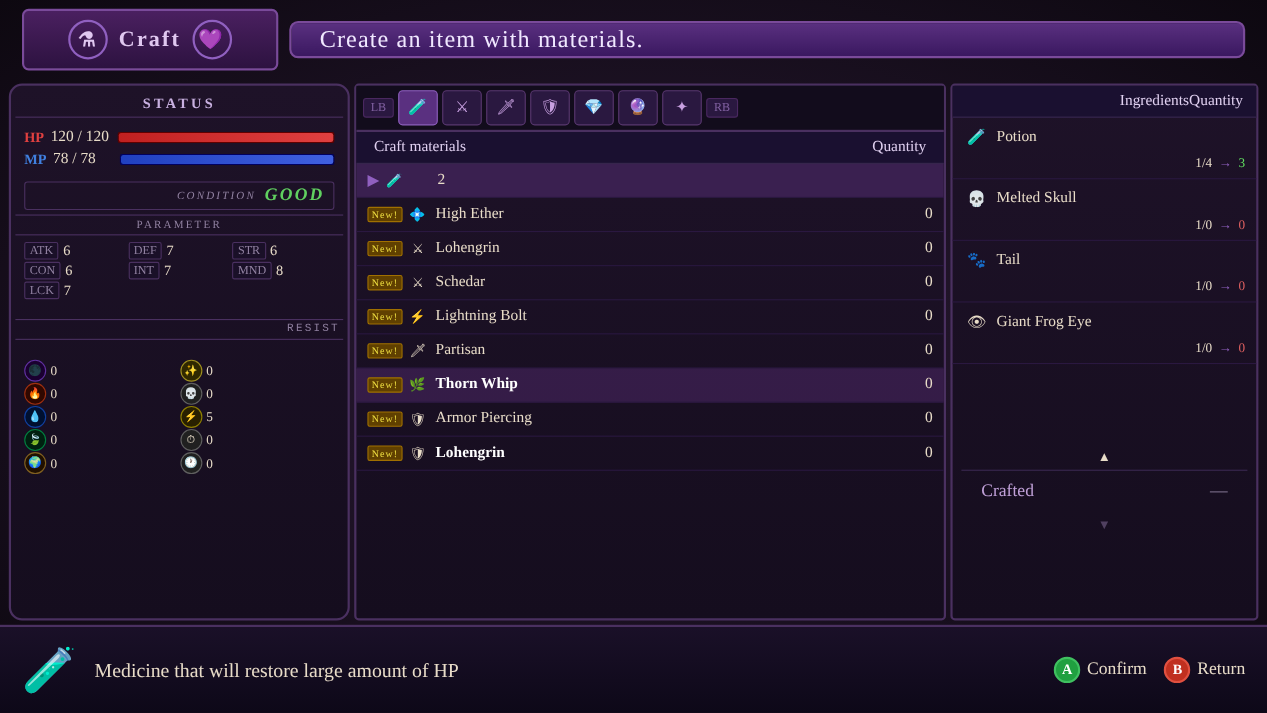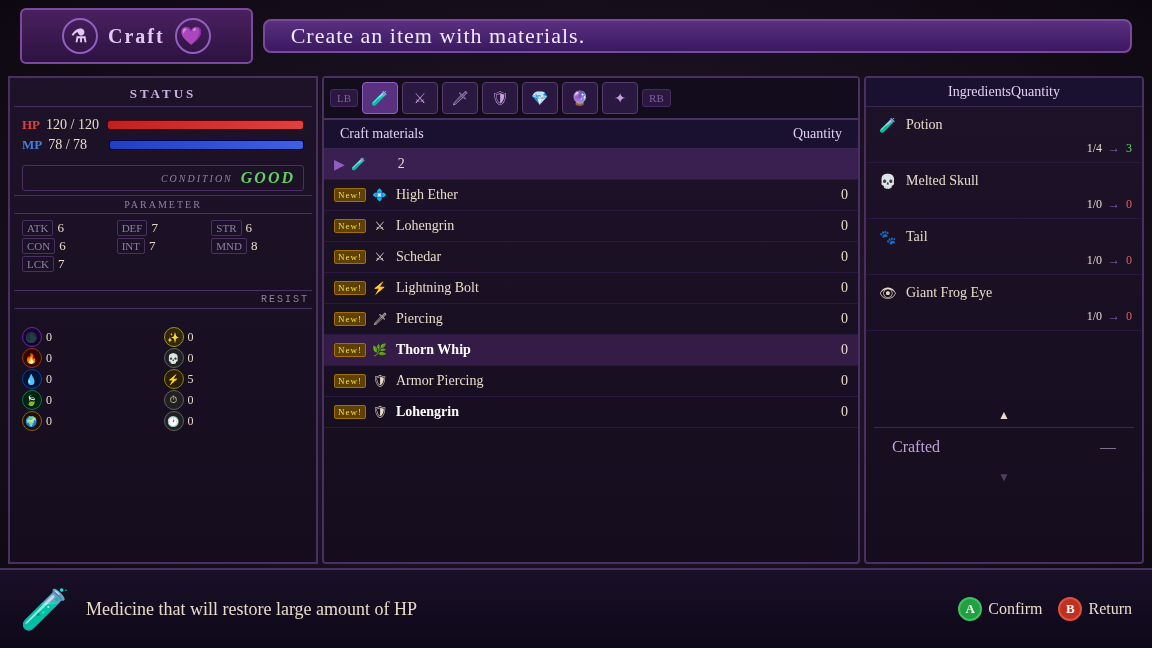--- a/index.html
+++ b/index.html
@@ -83,21 +83,21 @@
       display: flex;
       gap: 4px;
       padding: 4px 8px;
     }
 
     
     .status-panel {
       width: 310px;
       background: linear-gradient(180deg, #1e1228 0%, #150d1e 100%);
       border: 2px solid #4a3060;
-      border-radius: 0;
+      border-radius: 12px;
       padding: 4px;
       flex-shrink: 0;
     }
 
     .status-header {
       text-align: center;
       font-size: 13px;
       font-weight: bold;
       letter-spacing: 3px;
       color: #c8b0e0;
@@ -388,21 +388,21 @@
       background: linear-gradient(180deg, #1e1228 0%, #150d1e 100%);
       border: 2px solid #4a3060;
       border-radius: 4px;
       flex-shrink: 0;
       display: flex;
       flex-direction: column;
     }
 
     .ingredients-header {
       display: flex;
-      justify-content: center;
+      justify-content: flex-end;
       padding: 6px 12px;
       font-size: 14px;
       color: #e0d0f0;
       background: #1a1030;
       border-bottom: 1px solid #3a2850;
     }
 
     .ingredient-item {
       padding: 6px 10px;
       border-bottom: 1px solid #2a1840;
@@ -714,21 +714,21 @@
       <div class="craft-item">
         <span class="new-badge">New!</span>
         <div class="item-icon">⚡</div>
         <span class="item-name">Lightning Bolt</span>
         <span class="item-qty">0</span>
       </div>
 
       <div class="craft-item">
         <span class="new-badge">New!</span>
         <div class="item-icon">🗡</div>
-        <span class="item-name">Piercing</span>
+        <span class="item-name">Partisan</span>
         <span class="item-qty">0</span>
       </div>
 
       <div class="craft-item highlighted">
         <span class="new-badge">New!</span>
         <div class="item-icon">🌿</div>
         <span class="item-name bold">Thorn Whip</span>
         <span class="item-qty">0</span>
       </div>
 

